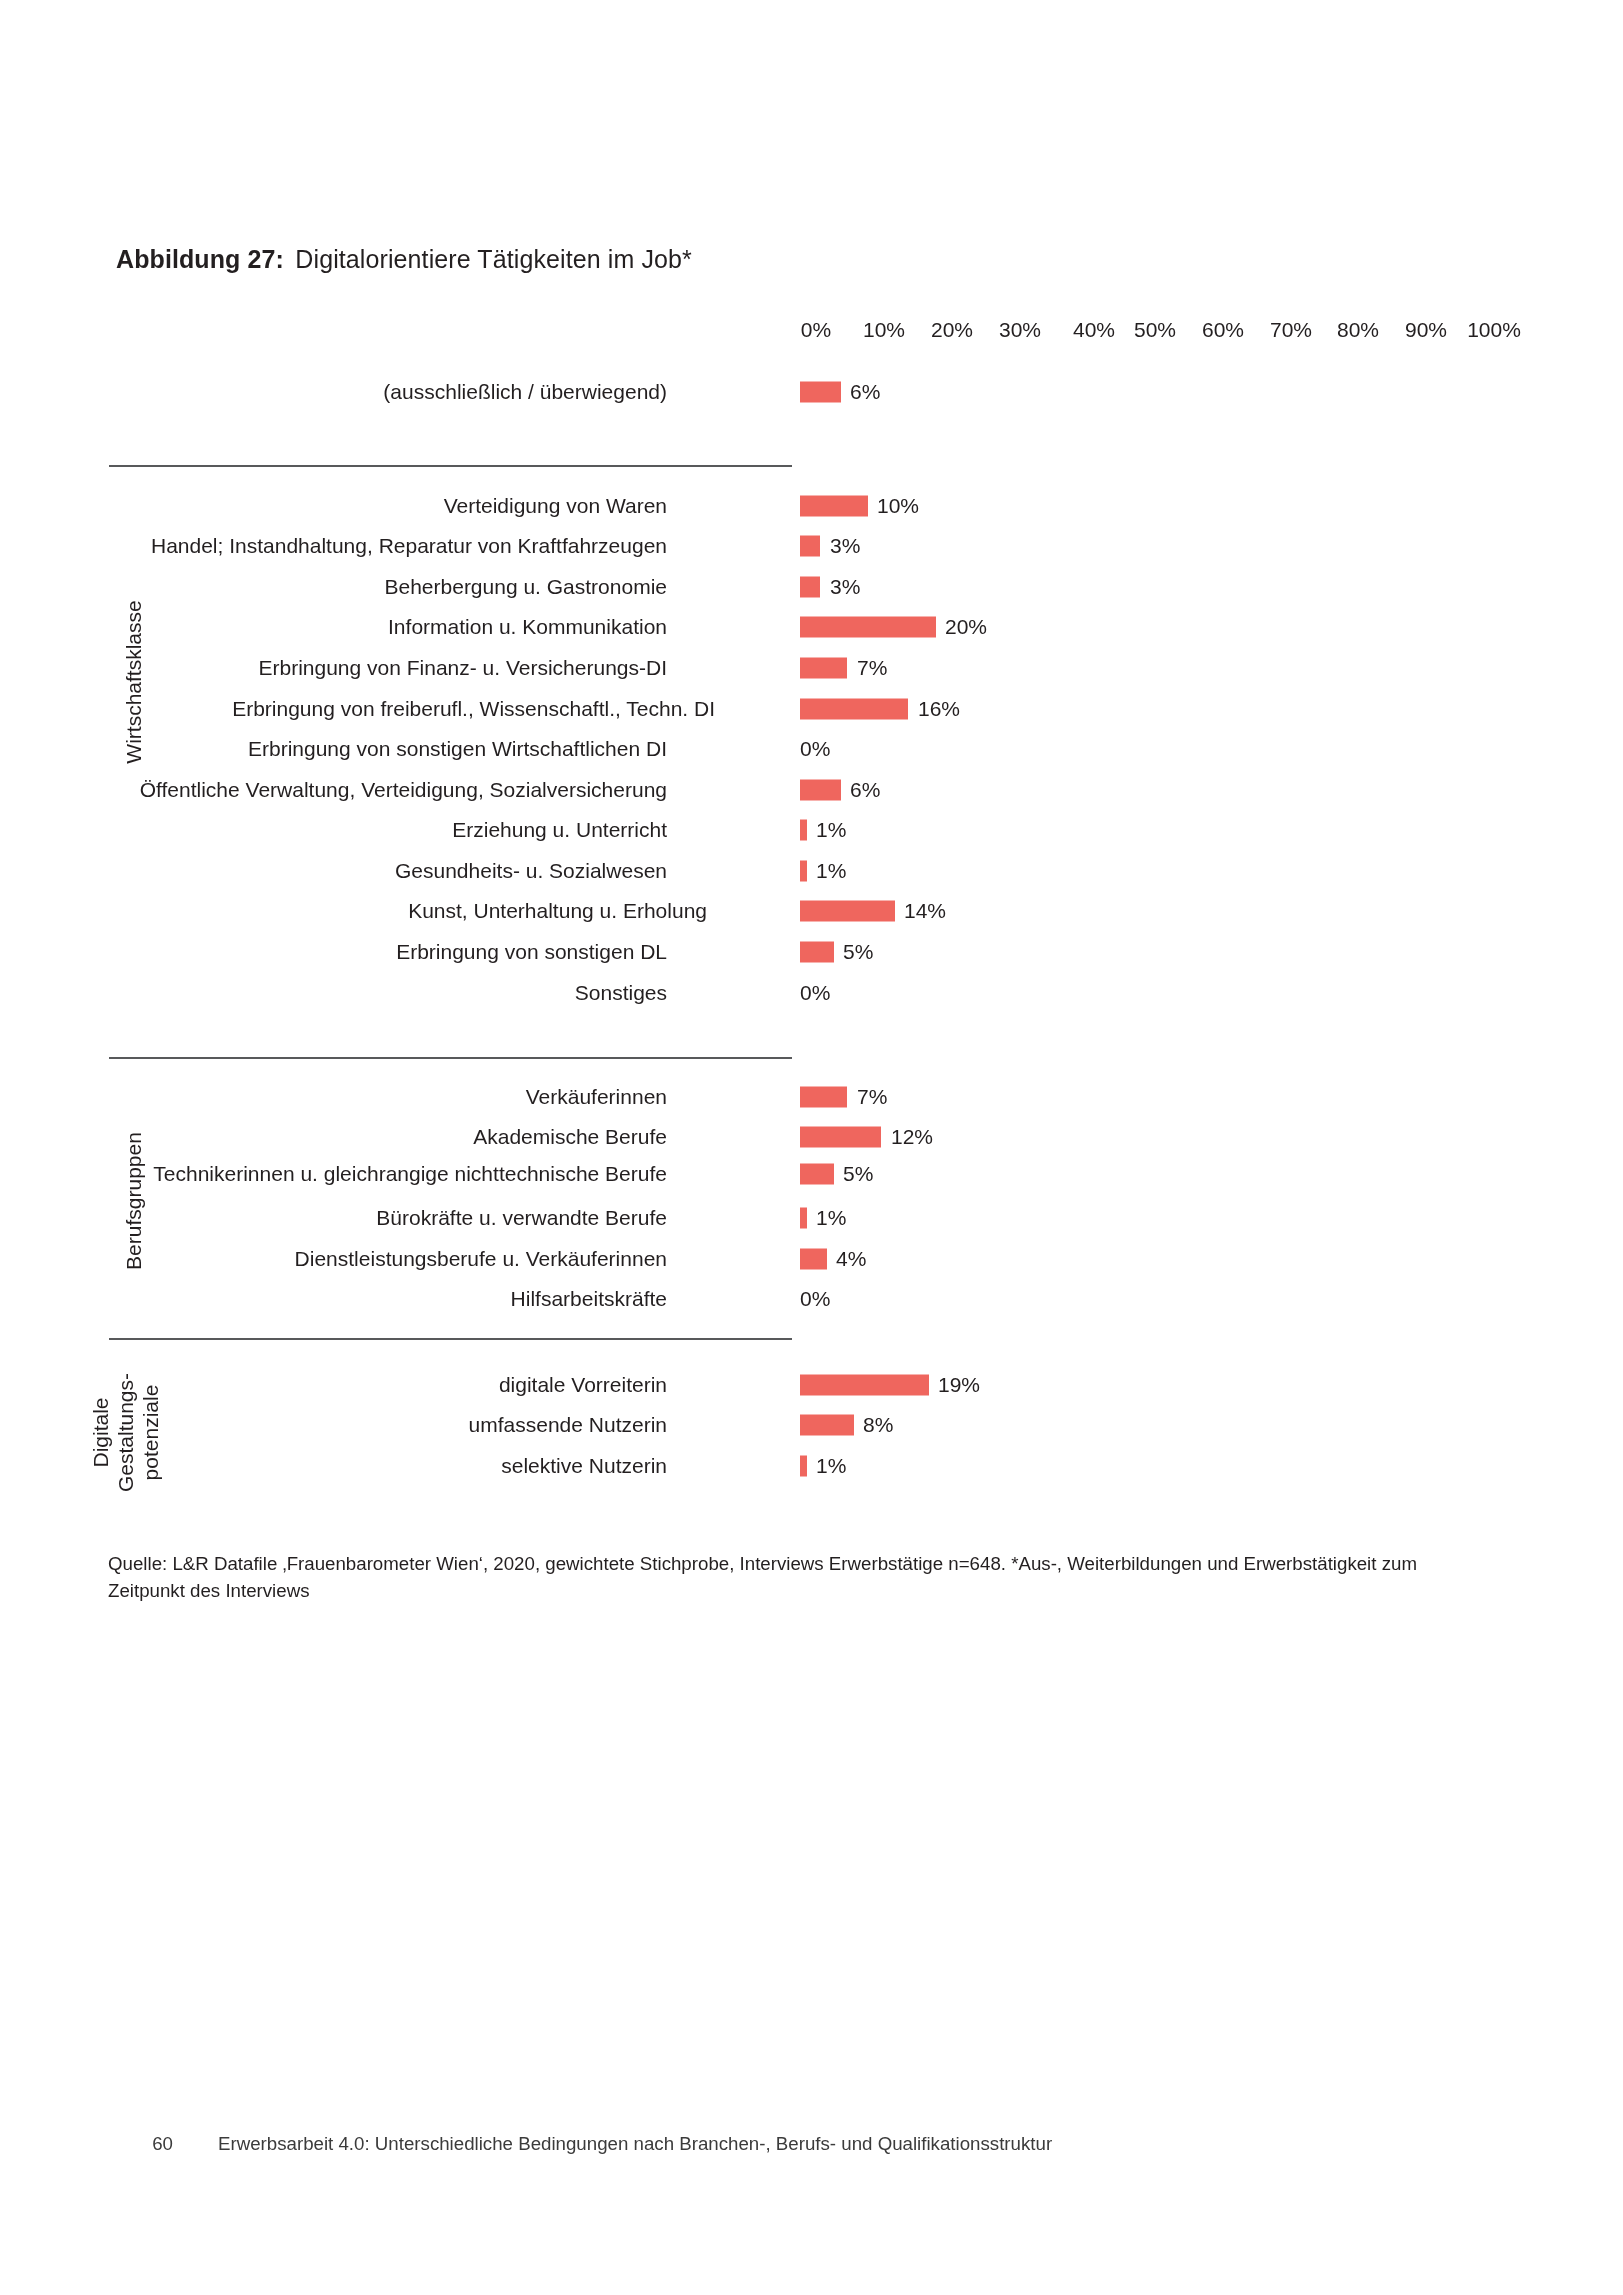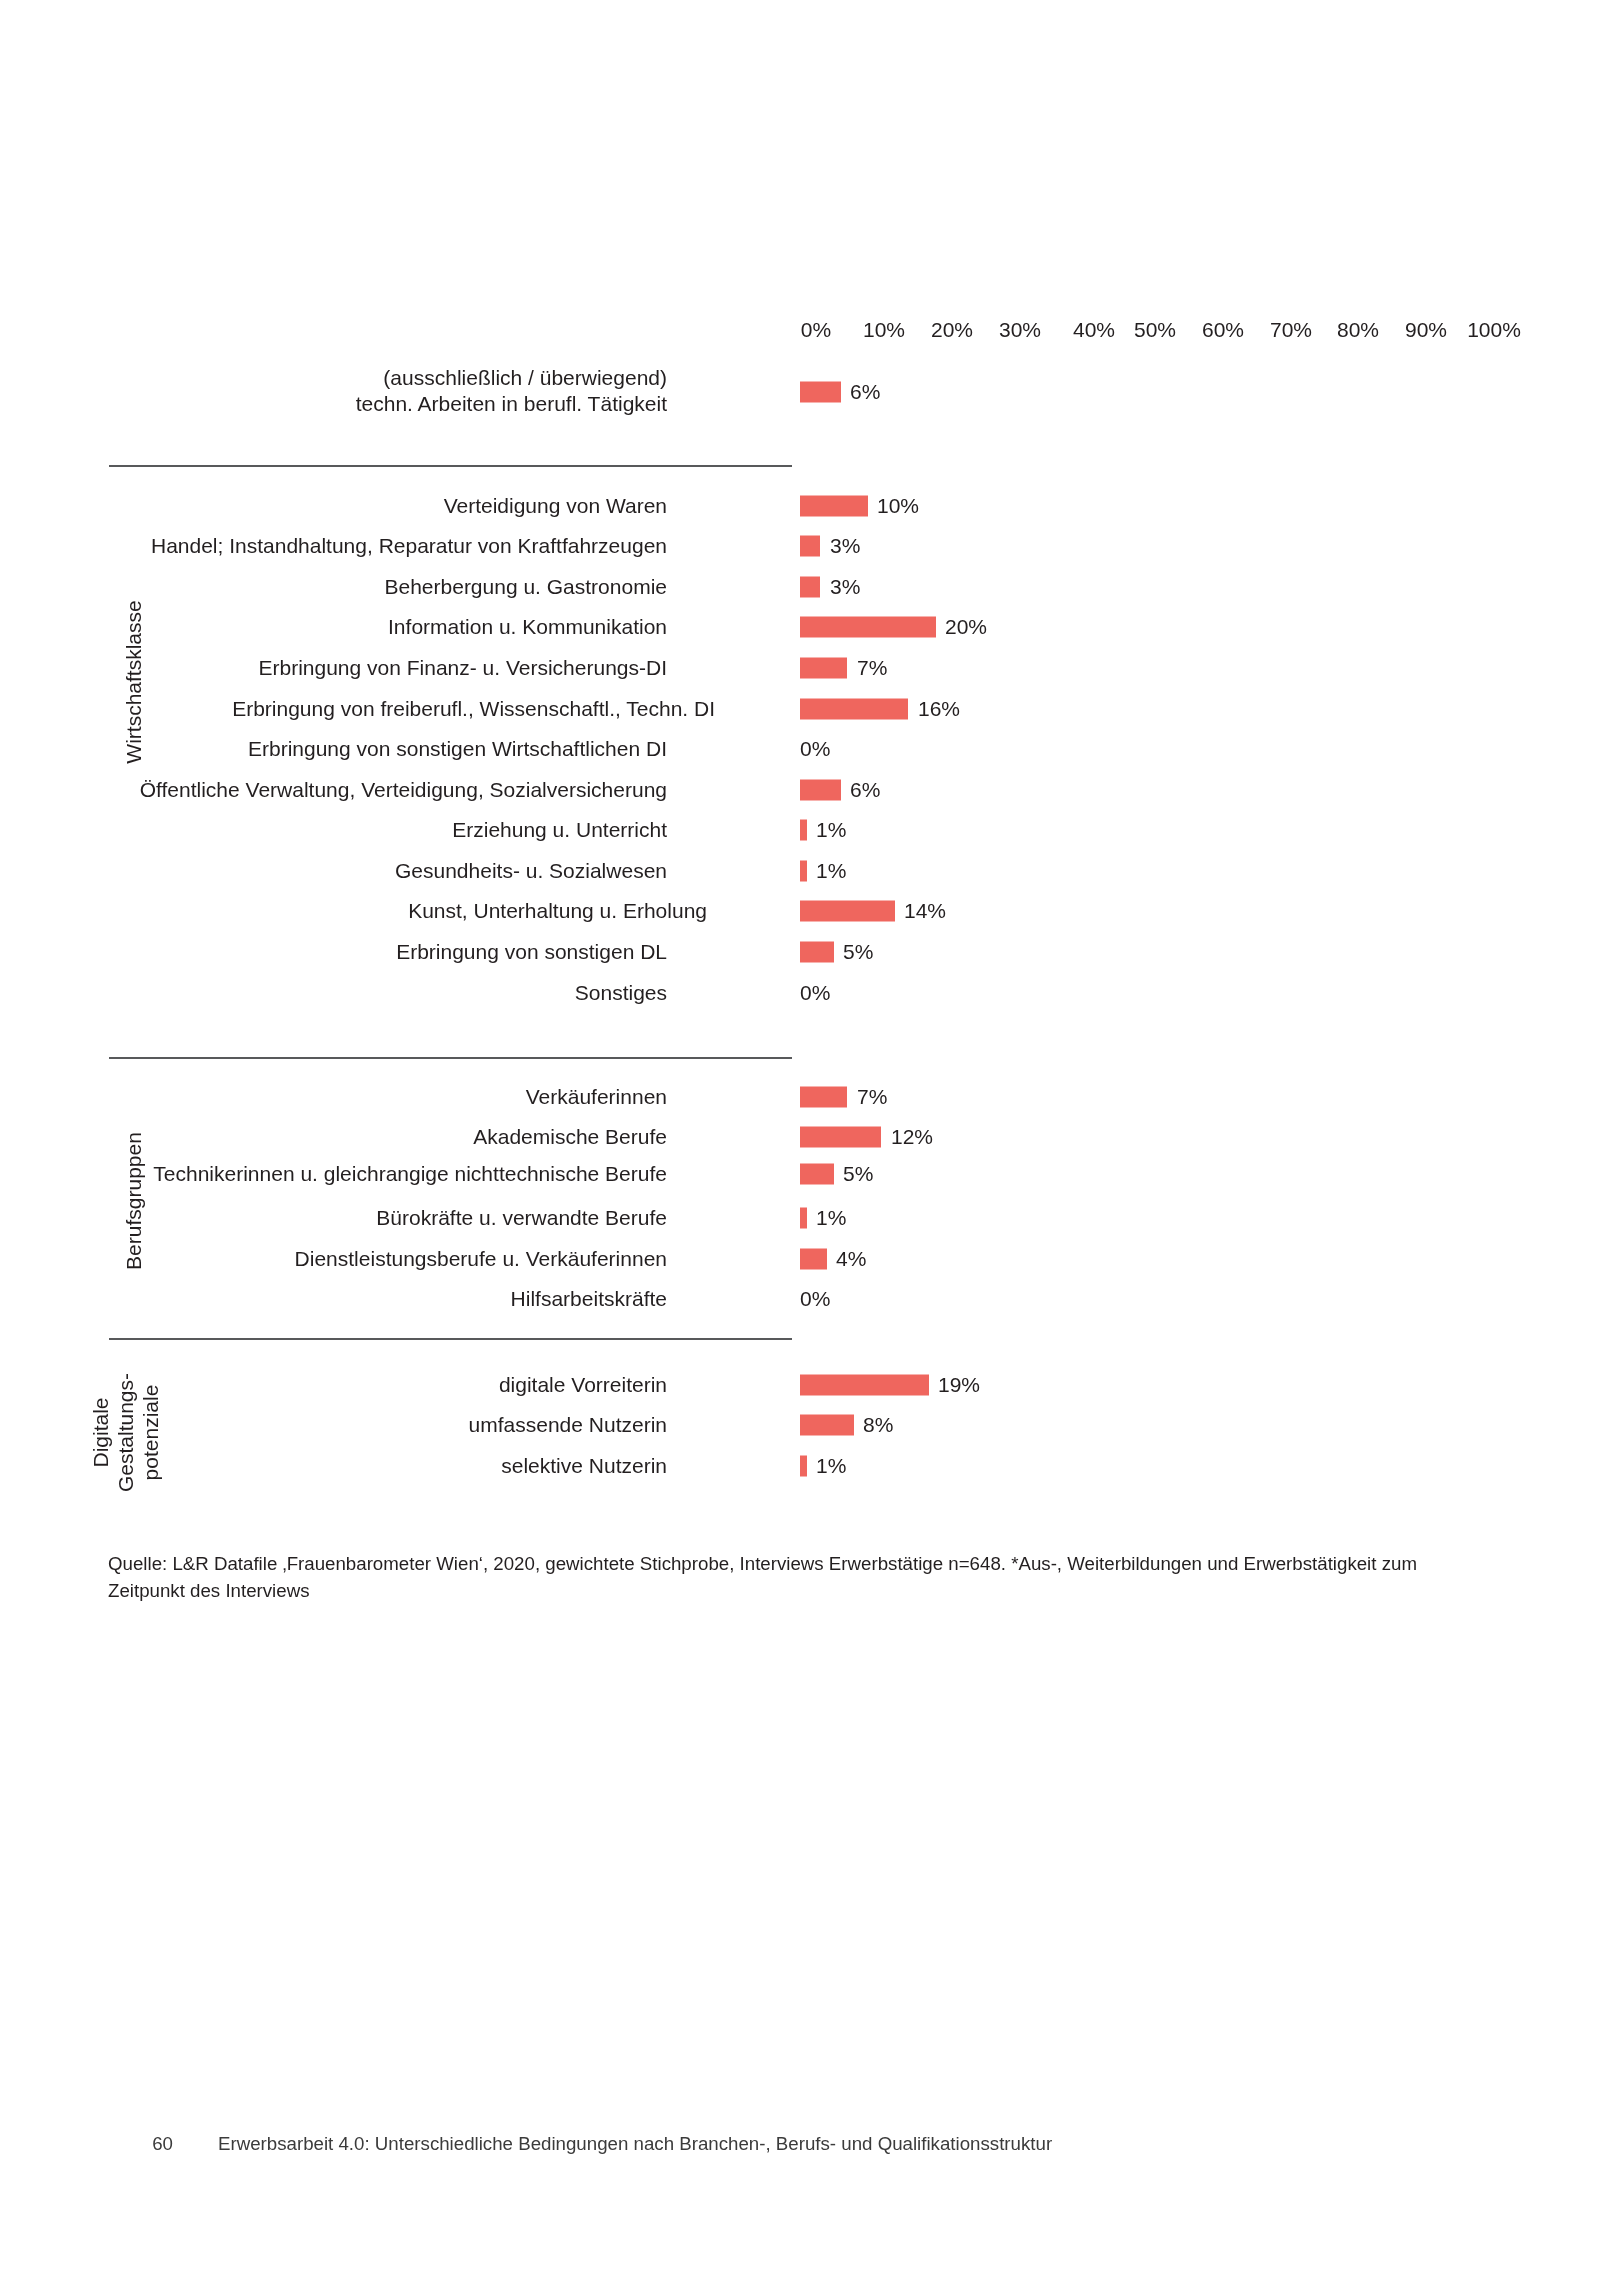--- a/index.html
+++ b/index.html
@@ -163,40 +163,42 @@
     position: absolute;
     left: 65px;
     top: 0;
   }
 </style>
 </head>
 <body>
 
 <div class="page">
 
+  <div class="fig-title">
+    <span class="label">Abbildung 27:</span><span class="caption">Digitalorientiere Tätigkeiten im Job*</span>
+  </div>
 
   <div id="chart">
     <div class="axis-row" id="axis-row">
         <span class="axis-tick" style="left: 16px;">0%</span>
         <span class="axis-tick" style="left: 84px;">10%</span>
         <span class="axis-tick" style="left: 152px;">20%</span>
         <span class="axis-tick" style="left: 220px;">30%</span>
         <span class="axis-tick" style="left: 294px;">40%</span>
         <span class="axis-tick" style="left: 355px;">50%</span>
         <span class="axis-tick" style="left: 423px; text-align: right;">60%</span>
         <span class="axis-tick" style="left: 491px;">70%</span>
         <span class="axis-tick" style="left: 558px;">80%</span>
         <span class="axis-tick" style="left: 626px;">90%</span>
         <span class="axis-tick" style="left: 694px;">100%</span>
       </div>
     <div class="rows" id="rows-host">
         <div class="row" style="top: 371px;">
           <div class="row-label two-line">
             <div>(ausschließlich / überwiegend)</div>
-            <div>techn. Arbeiten in berufl. Tätigkeit</div>
           </div>
           <div class="bar" style="width: 41px; background: rgb(239, 102, 94);"></div>
           <div class="bar-value" style="left: 850px;">6%</div>
         </div>
         <div class="divider" style="top: 465px;"></div>
         <div class="group-caption" style="width: 341px; height: 32px; left: -34px; top: 666px;">Wirtschaftsklasse</div>
         <div class="row" style="top: 485px;">
           <div class="row-label">Verteidigung von Waren</div>
           <div class="bar" style="width: 68px; background: rgb(239, 102, 94);"></div>
           <div class="bar-value" style="left: 877px;">10%</div>

